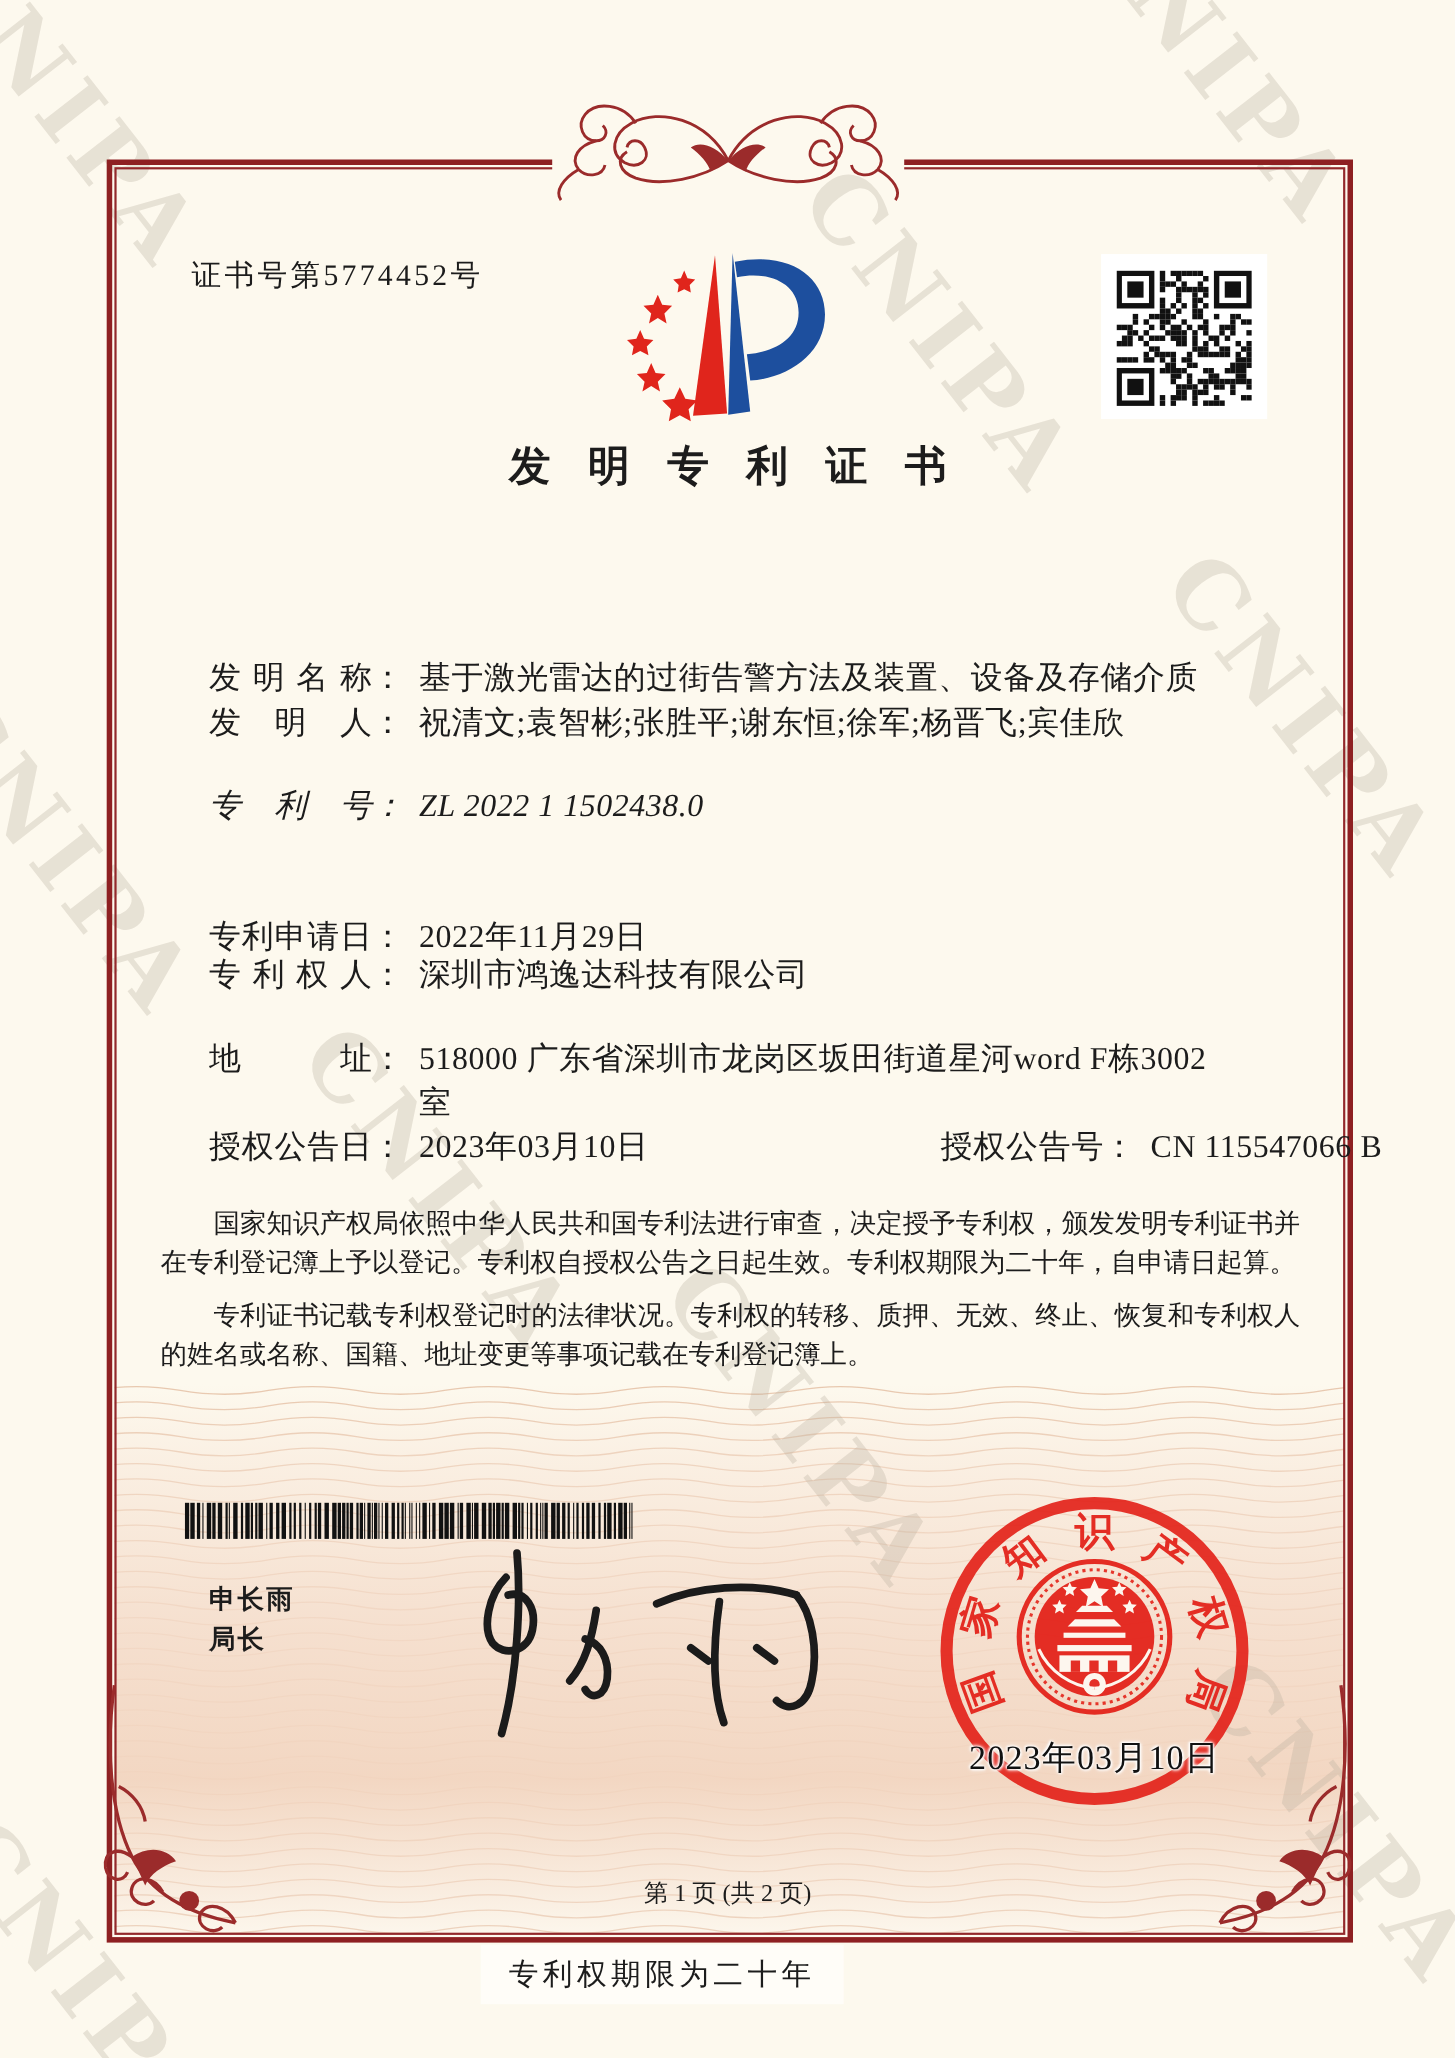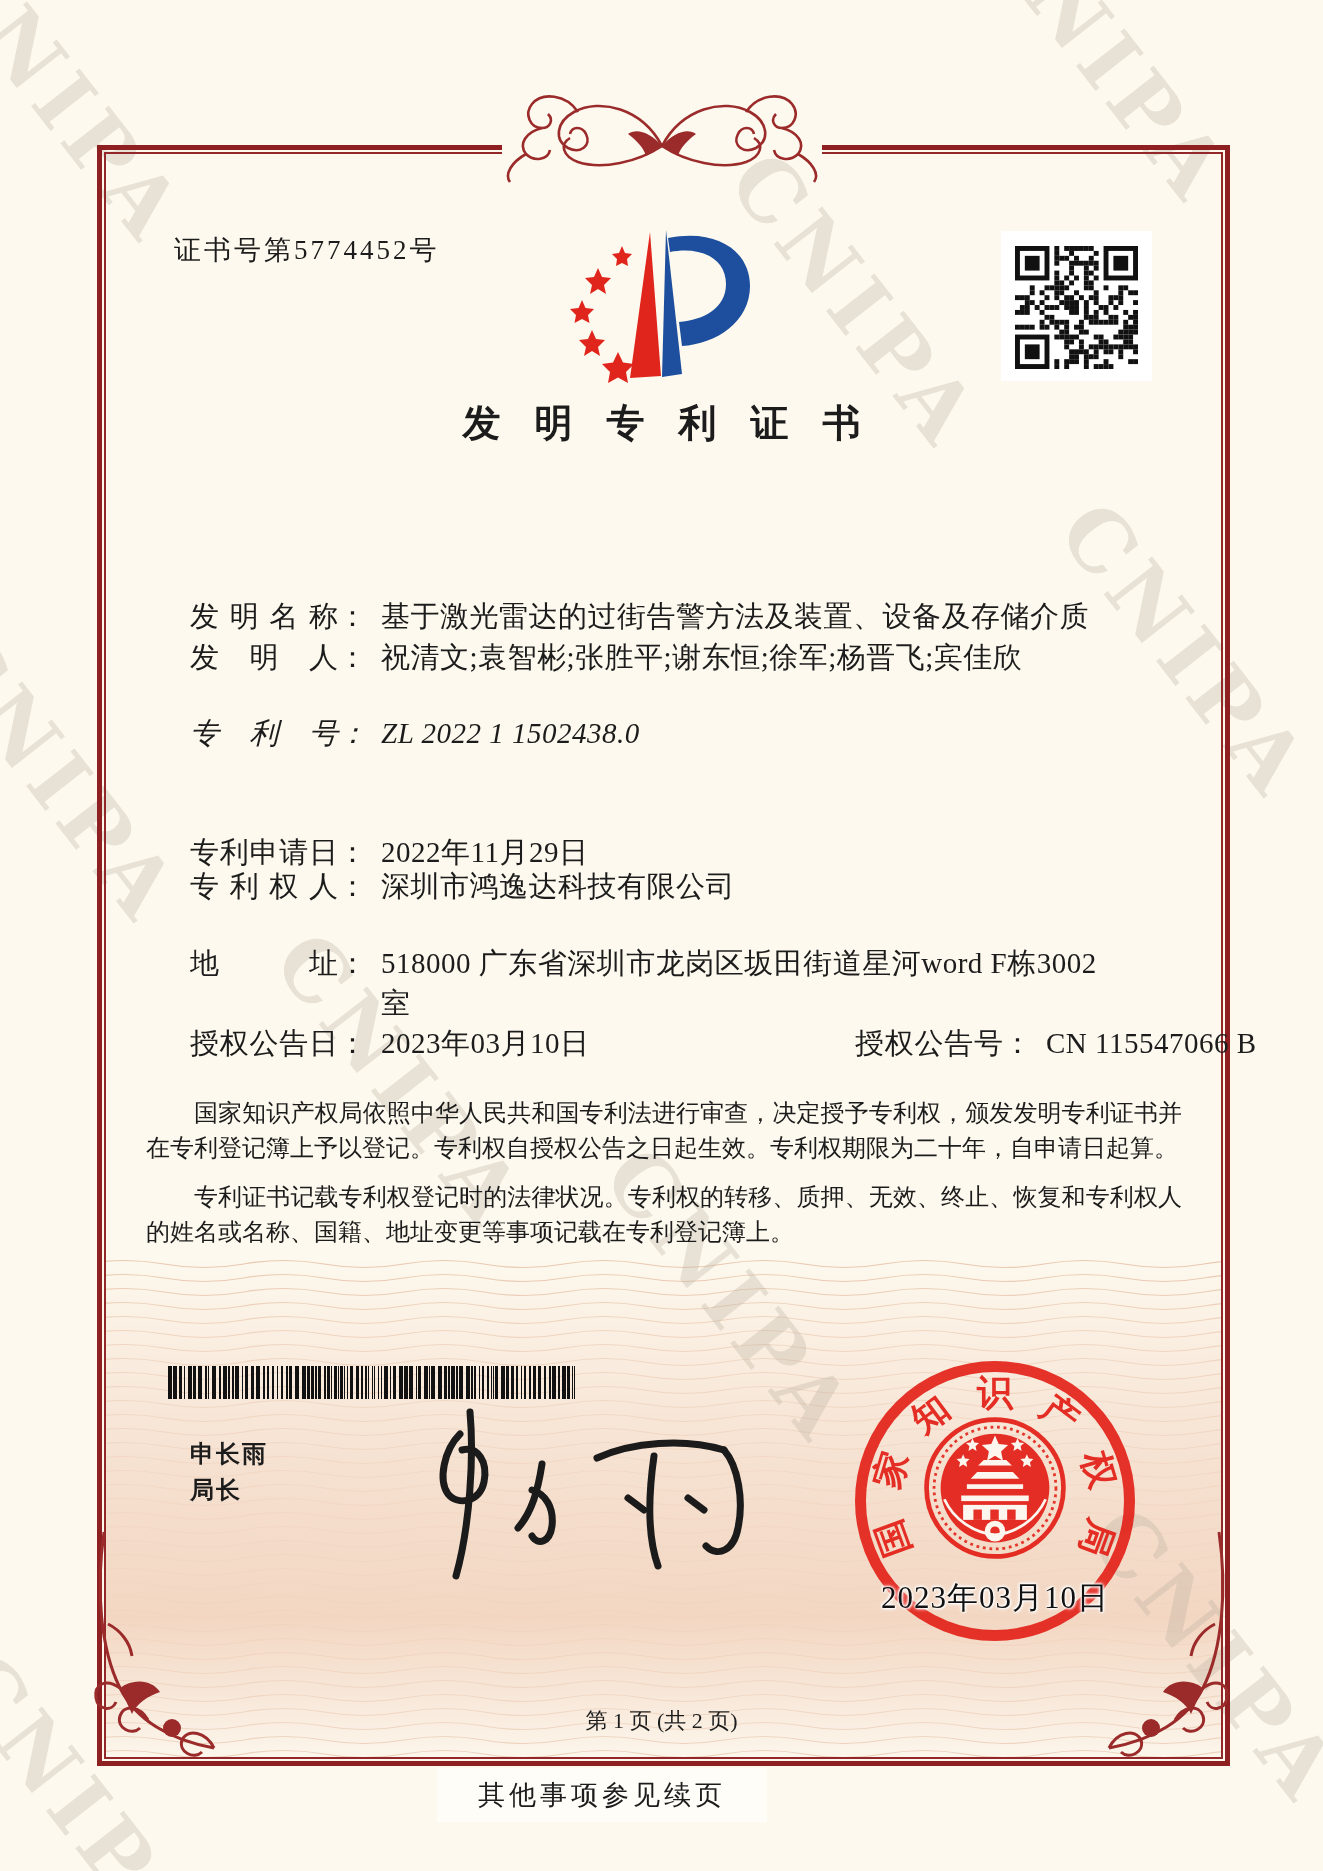--- a/index.html
+++ b/index.html
@@ -596,16 +596,16 @@
         <circle cx="80" cy="126" r="5" fill="rgba(227,35,26,0.95)"></circle>
         <path d="M26,92 C36,114 58,128 80,130" fill="none" stroke="#fdf6ee" stroke-width="3"></path>
         <path d="M134,92 C124,114 102,128 80,130" fill="none" stroke="#fdf6ee" stroke-width="3"></path>
       </g>
     </svg>
     <div class="seal-date">2023年03月10日</div>
   </div>
 
   <div class="page-indicator">第 1 页 (共 2 页)</div>
   <div class="note-box">
-    <span>其他事项参见续页</span>
+    <span>专利权期限为二十年</span>
   </div>
 
 </div>
 
 </body></html>

